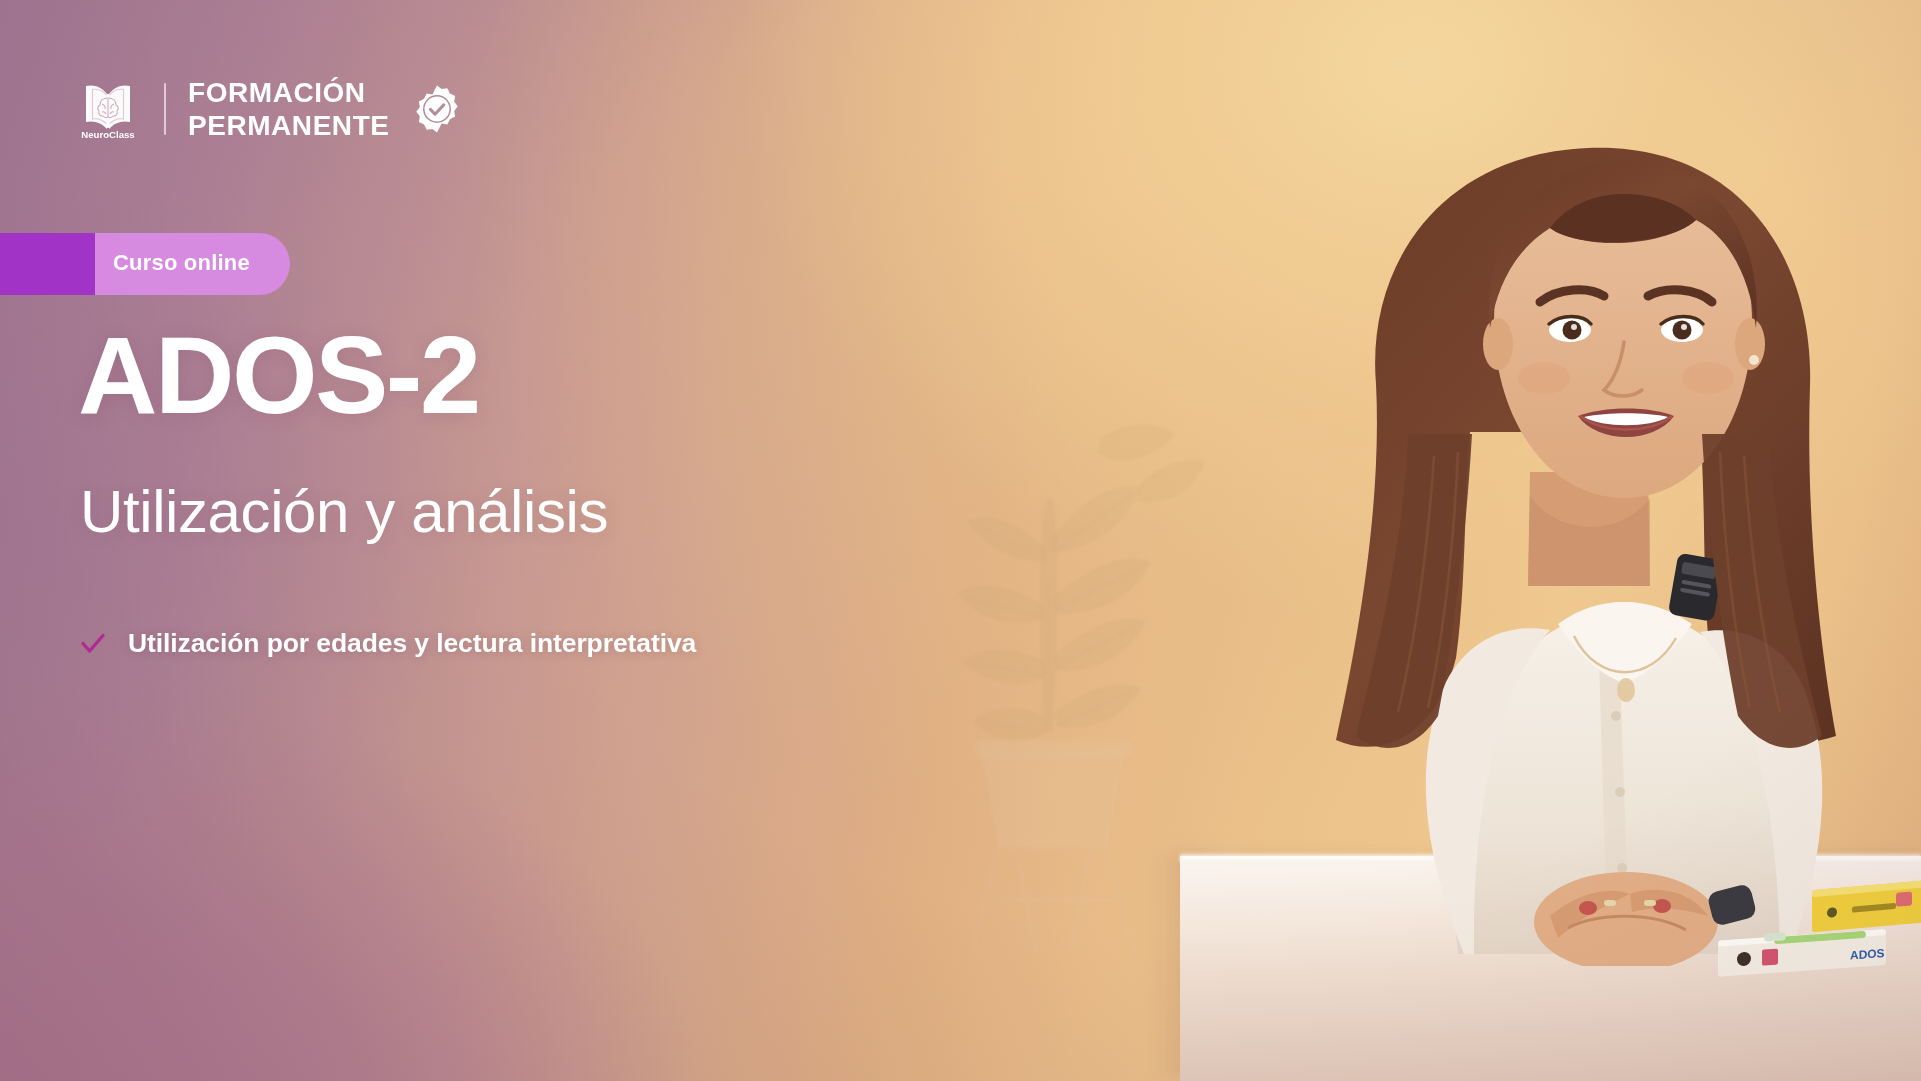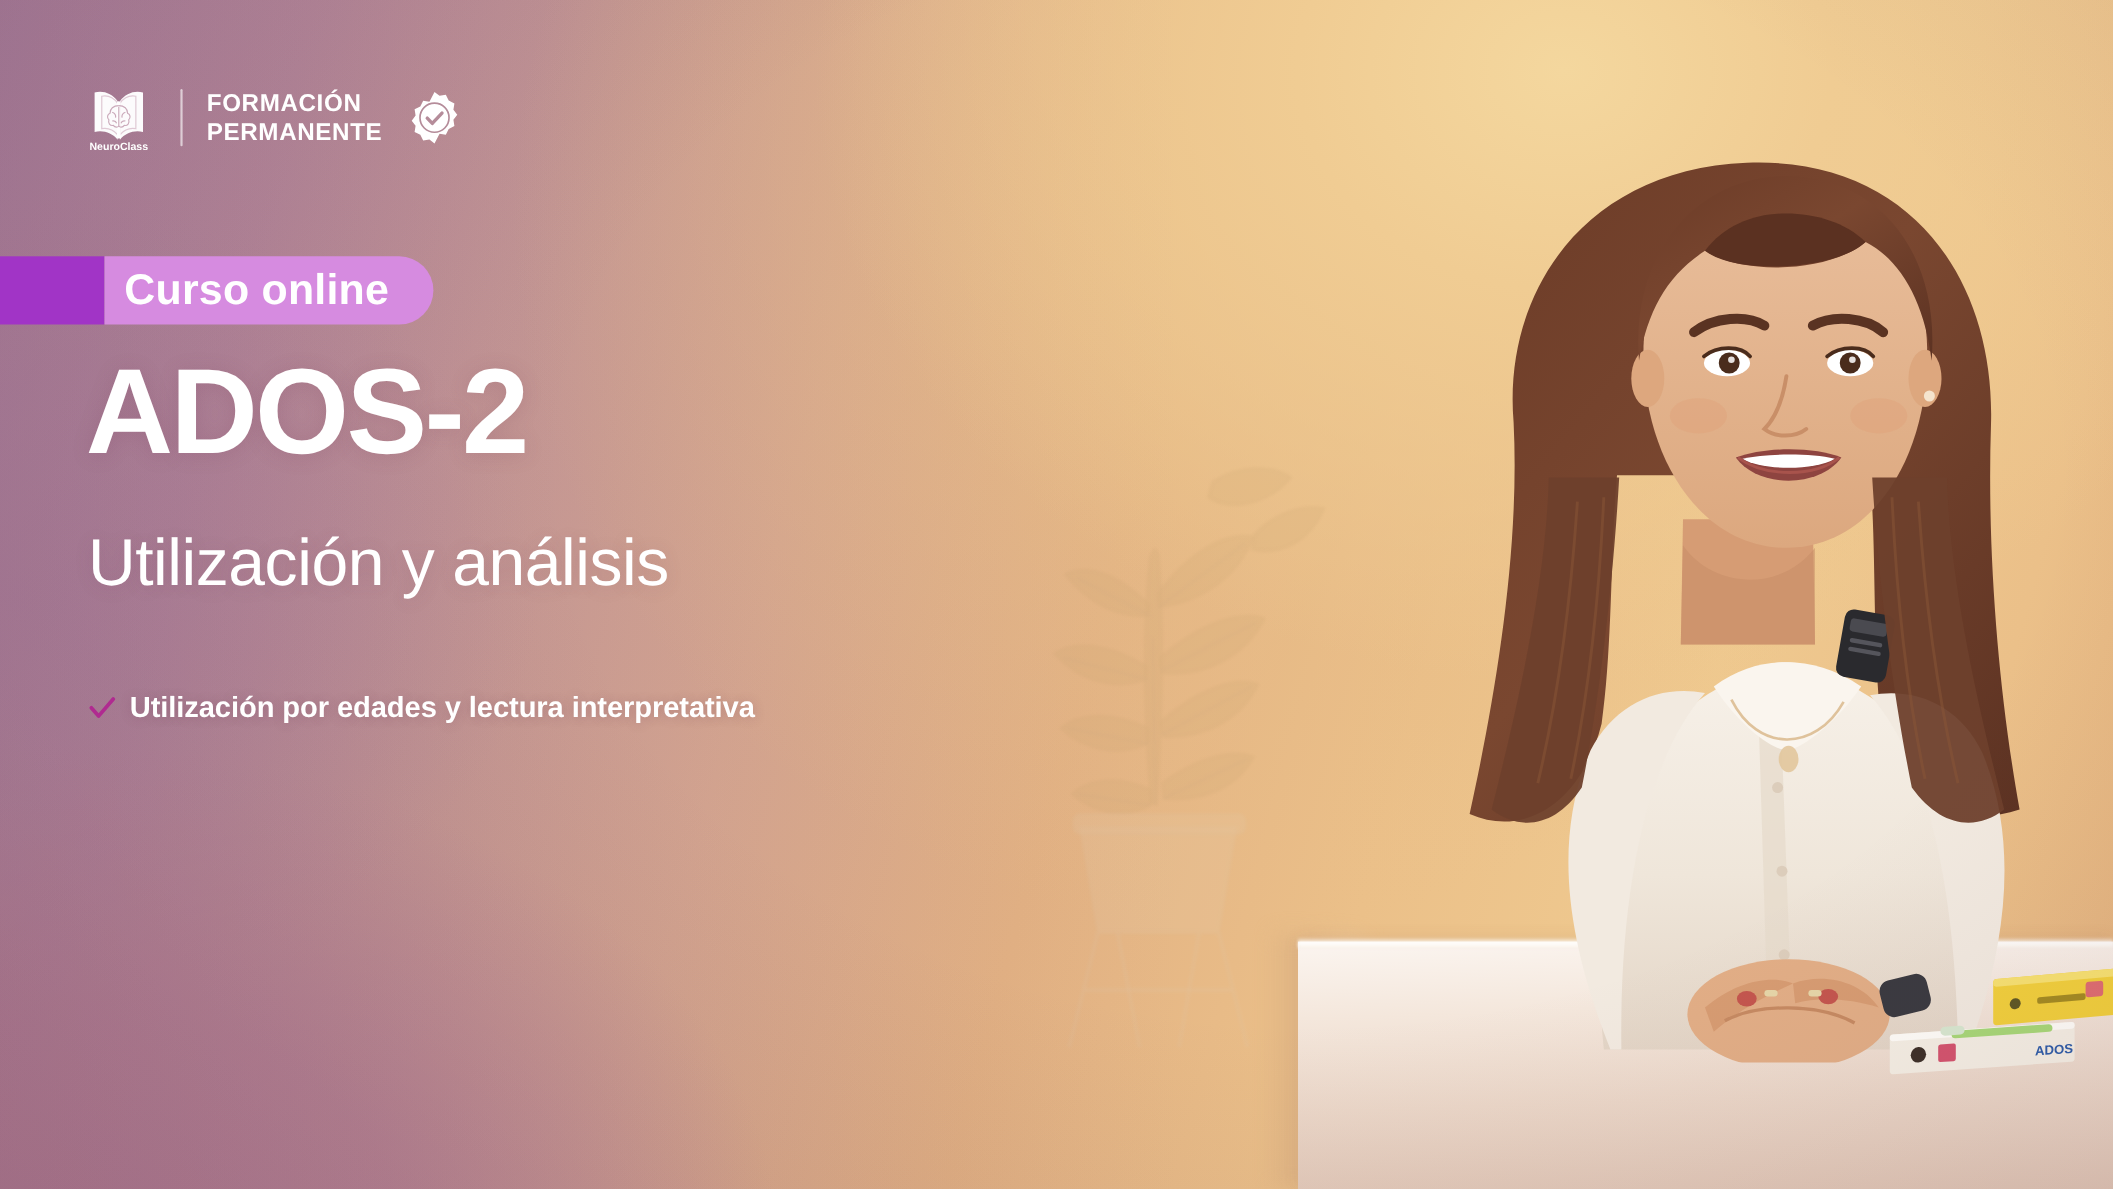--- a/index.html
+++ b/index.html
@@ -83,57 +83,57 @@
 
   
   .brand { position:absolute; left:76px; top:76px; display:flex; align-items:center; gap:0; }
   .brand-logo { width:64px; height:62px; position:relative; }
   .brand-logo svg { width:100%; height:100%; display:block; }
   .brand-divider {
     width:2px; height:52px; background:rgba(255,255,255,.62);
     margin:0 22px 0 24px; border-radius:1px;
   }
   .brand-text {
-    color:#fff; font-size:22px; font-weight:800; line-height:1.18;
+    color:#fff; font-size:28px; font-weight:800; line-height:1.18;
     letter-spacing:.55px; white-space:pre-line;
   }
   .brand-badge { width:50px; height:50px; margin-left:22px; }
   .brand-badge svg { width:100%; height:100%; display:block; }
 
   
   .pill-wrap { position:absolute; left:0; top:233px; display:flex; align-items:stretch; height:62px; }
   .pill-block { width:95px; background:#A134C6; }
   .pill-body {
     background:#D68BE0;
     border-top-right-radius:31px; border-bottom-right-radius:31px;
     display:flex; align-items:center;
     padding:0 40px 0 18px;
   }
   .pill-label {
-    color:#fff; font-size:39px; font-weight:700; letter-spacing:.2px; line-height:1;
+    color:#fff; font-size:22px; font-weight:700; letter-spacing:.2px; line-height:1;
     margin-top:-2px;
   }
 
   
   .title {
     position:absolute; left:78px; top:320px;
     color:#fff; font-size:110px; font-weight:700;
     letter-spacing:-2.5px; line-height:1;
     text-shadow:0 2px 18px rgba(120,60,90,.18);
   }
   .subtitle {
     position:absolute; left:80px; top:482px;
     color:#fff; font-size:60px; font-weight:300;
     letter-spacing:-.4px; line-height:1;
     text-shadow:0 2px 16px rgba(120,60,90,.16);
   }
 
   
   .bullets { position:absolute; left:80px; top:630px; display:flex; flex-direction:column; gap:21px; }
-  .bullet { display:flex; align-items:center; gap:12px; }
+  .bullet { display:flex; align-items:center; gap:22px; }
   .bullet-check { width:26px; height:26px; flex:none; }
   .bullet-check svg { width:100%; height:100%; display:block; }
   .bullet-text {
     color:#fff; font-size:26.5px; font-weight:700; letter-spacing:-.1px; line-height:1;
     text-shadow:0 1px 10px rgba(110,55,85,.25);
   }
 </style>
 </head>
 <body>
 

